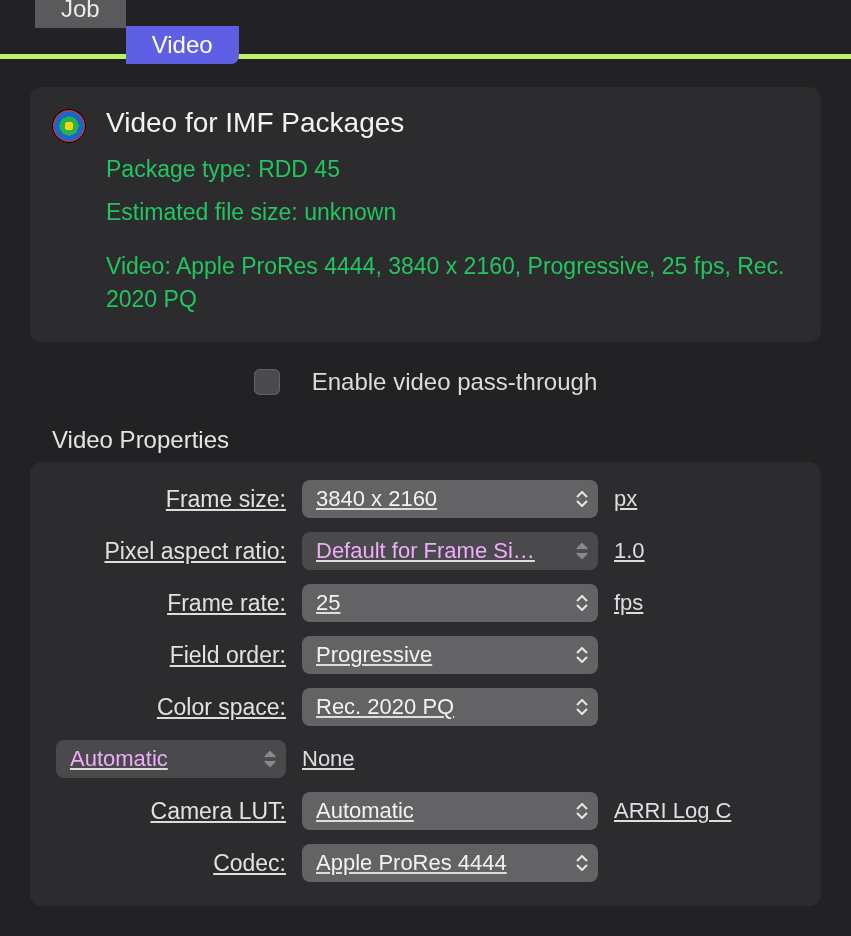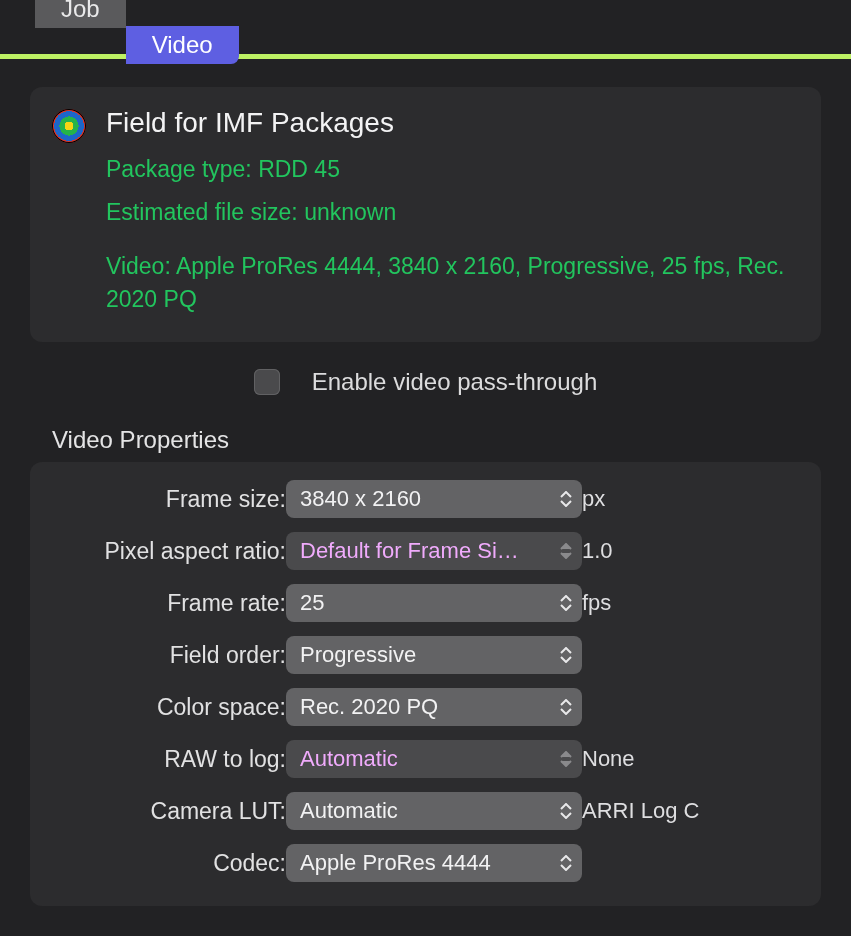--- a/index.html
+++ b/index.html
@@ -116,21 +116,23 @@
   
   .props {
     background: #2c2c2e;
     border-radius: 12px;
     padding: 18px 26px 24px 26px;
   }
   .prop-row {
     display: grid;
     grid-template-columns: 230px 296px 1fr;
     align-items: center;
+    column-gap: 16px;
     margin-bottom: 14px;
+    text-decoration: underline;
   }
   .prop-row:last-child { margin-bottom: 0; }
 
   .prop-label {
     text-align: right;
     font-size: 23px;
     color: #e1e1e2;
   }
 
   .select {
@@ -181,21 +183,21 @@
   </div>
 </div>
 
 <div class="content">
 
   <div class="summary">
     <div class="summary-icon">
       <div class="bullseye"></div>
     </div>
     <div class="summary-texts">
-      <h1 class="summary-title">Field for IMF Packages</h1>
+      <h1 class="summary-title">Video for IMF Packages</h1>
       <p class="summary-sub">Package type: RDD 45</p>
       <p class="summary-sub">Estimated file size: unknown</p>
       <p class="summary-sub">Video: Apple ProRes 4444, 3840 x 2160, Progressive, 25 fps, Rec. 2020 PQ</p>
     </div>
   </div>
 
   <div class="passthrough-row">
     <div class="checkbox"></div>
     <label>Enable video pass-through</label>
   </div>
@@ -278,21 +280,20 @@
             </svg>
           <svg width="12" height="7">
               <path d="M1 1 L6 6 L11 1" fill="none" stroke="#e8e8ea" stroke-width="2"></path>
             </svg>
         </span>
       </div>
       <div class="prop-suffix"></div>
     </div>
 
     <div class="prop-row">
-      <div class="prop-label">RAW to log:</div>
       <div class="select disabled">
         <span>Automatic</span>
         <span class="stepper">
           <svg width="12" height="7">
               <path d="M1 6 L6 1 L11 6" fill="none" stroke="#8a8a8c" stroke-width="2"></path>
             </svg>
           <svg width="12" height="7">
               <path d="M1 1 L6 6 L11 1" fill="none" stroke="#8a8a8c" stroke-width="2"></path>
             </svg>
         </span>

